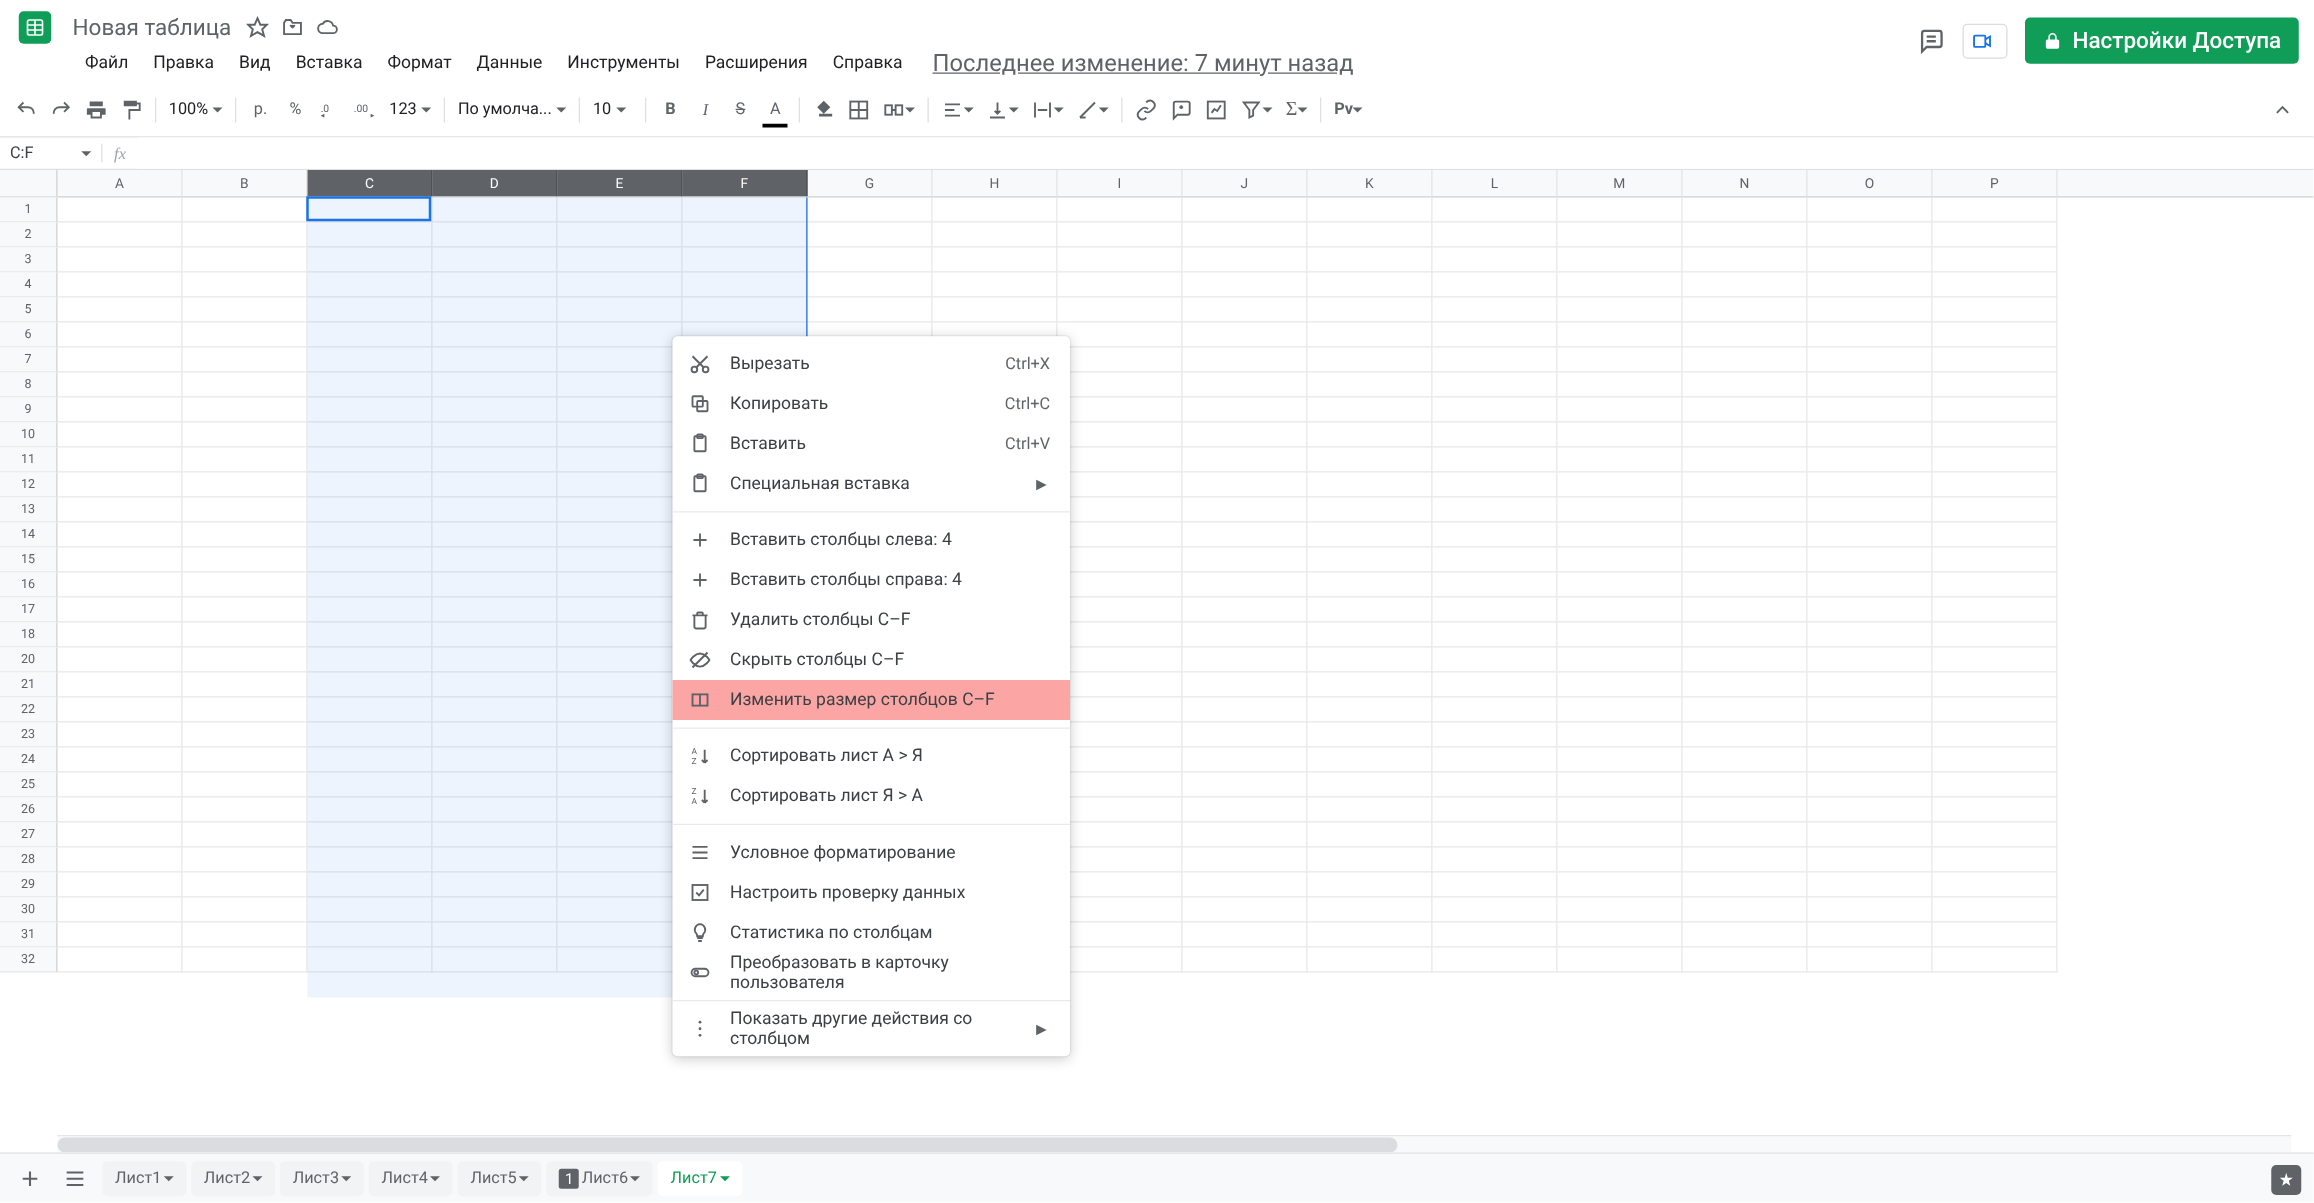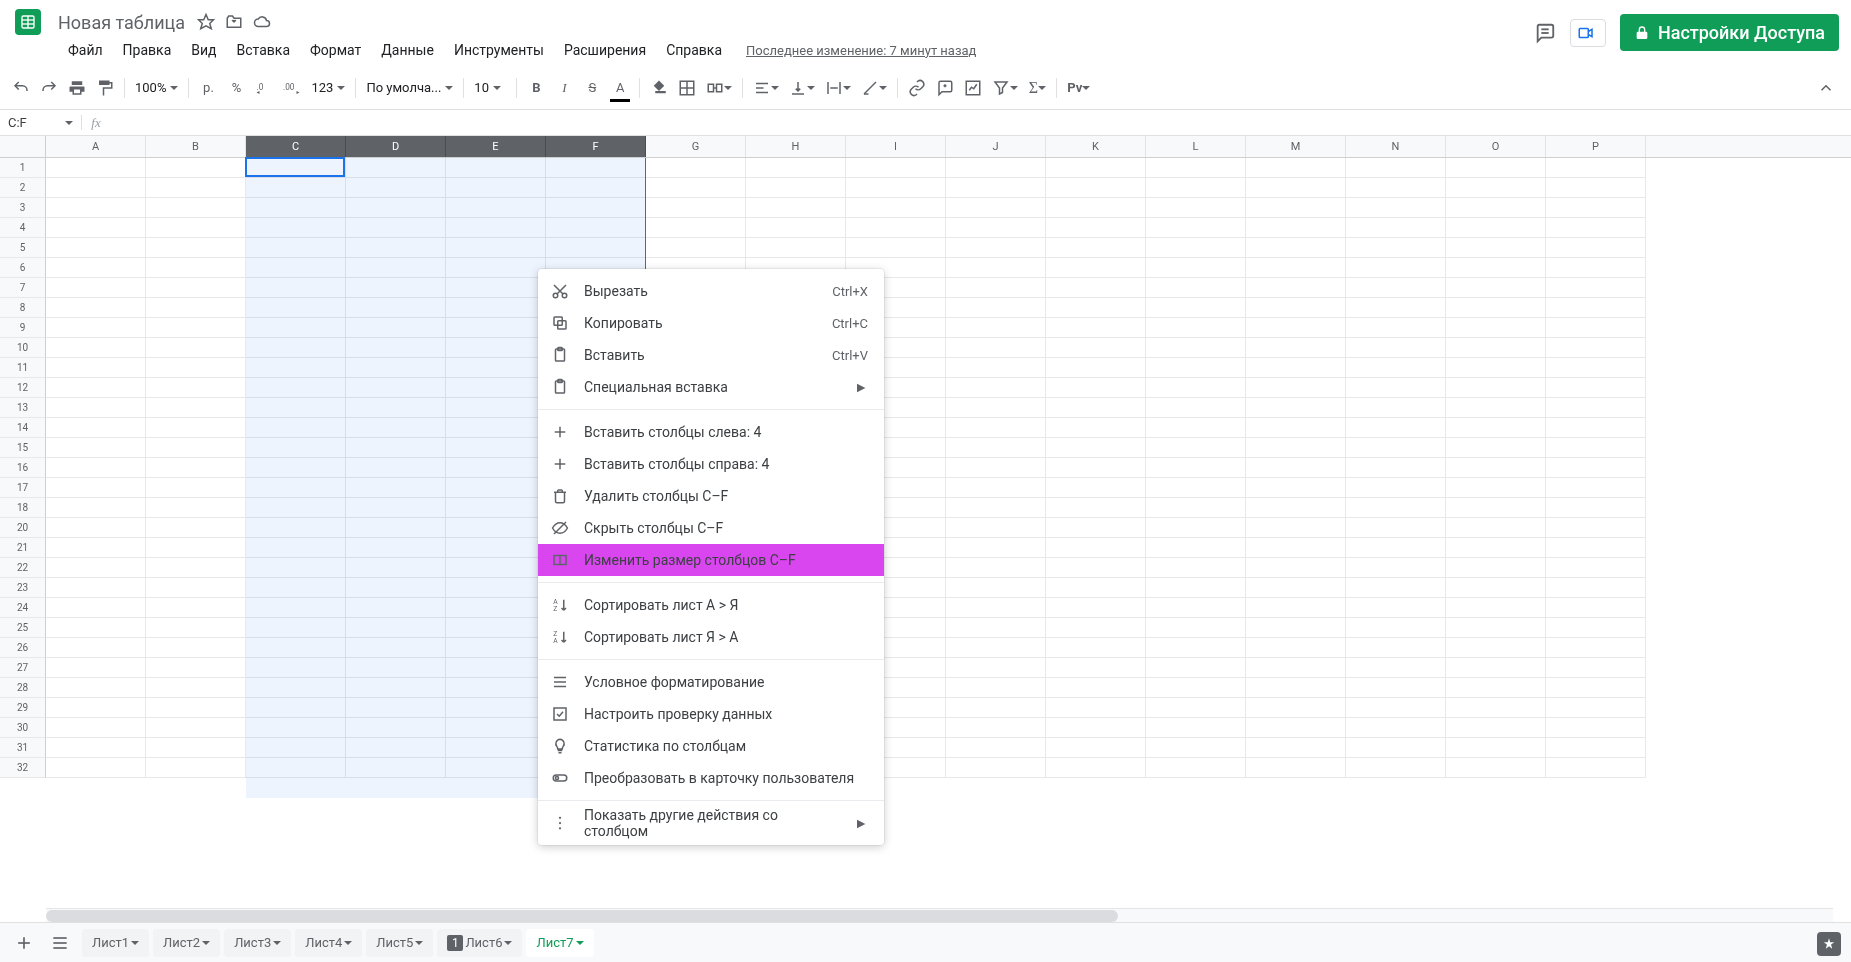--- a/index.html
+++ b/index.html
@@ -14,21 +14,21 @@
   .title-icons svg, .title-icons .ic { width:18px; height:18px; color:#5f6368; }
 
   .right-header { position: absolute; right: 12px; top: 14px; display: flex; align-items: center; gap: 14px; }
   .right-header .hicon { color:#5f6368; cursor:pointer; display:flex; }
   .present-btn { border:1px solid #dadce0; border-radius:4px; padding:4px 6px; display:flex; align-items:center; gap:4px; color:#1a73e8; }
   .share-btn { background:#0f9d58; color:#fff; border-radius:4px; padding:8px 14px; font-size:18px; font-weight:500; display:flex; align-items:center; gap:8px; cursor:pointer;justify-content:center; }
 
   
   .menubar { display:flex; align-items:center; padding: 4px 24px 6px 60px; gap: 4px; height: 30px; }
   .menubar .mitem { padding: 4px 8px; font-size: 14px; color:#202124; cursor:pointer; border-radius:4px; }
-  .last-edit { color:#5f6368; text-decoration: underline; font-size:13px; margin-left: 12px; cursor:pointer; }
+  .last-edit { color:#5f6368; text-decoration: underline; font-size:19px; margin-left: 12px; cursor:pointer; }
 
   
   .toolbar { display:flex; align-items:center; padding: 6px 8px; border-bottom:1px solid #e0e0e0; gap: 2px; height: 44px; }
   .tbtn { display:flex; align-items:center; justify-content:center; min-width:26px; height:26px; padding:0 4px; color:#5f6368; cursor:pointer; border-radius:2px; font-size:13px; }
   .tsep { width:1px; height:20px; background:#e0e0e0; margin: 0 4px; }
   .tsel { font-size:13px; color:#202124; padding: 0 4px; display:flex; align-items:center; gap:4px; }
   .tsel .arrow, .tbtn .arrow { border:4px solid transparent; border-top-color:#5f6368; margin-top:4px; }
   .text-color-btn { position:relative; }
   .text-color-btn .underline-bar { position:absolute; left:3px; right:3px; bottom:-1px; height:3px; background:#000; }
   .collapse-btn { position:absolute; right:12px; }
@@ -50,23 +50,23 @@
   .rows { position:relative; }
   .row { display:flex; height:20px; }
   .rownum { width:46px; border-right:1px solid #cfcfcf; border-bottom:1px solid #e8e8e8; background:#f8f9fa; font-size:10px; color:#5f6368; display:flex; align-items:center; justify-content:center; cursor:pointer; flex-shrink:0; }
   .cell { width:100px; border-right:1px solid #e8e8e8; border-bottom:1px solid #e8e8e8; flex-shrink:0; }
 
   
   .selrange { position:absolute; background:rgba(26,115,232,0.08); border-right:1px solid #1a73e8; pointer-events:none; }
   .active-cell { position:absolute; border:2px solid #1a73e8; pointer-events:none; }
 
   
-  .ctxmenu { position:absolute; background:#fff; border-radius:4px; box-shadow:0 2px 10px rgba(0,0,0,0.2), 0 0 0 1px rgba(0,0,0,0.05); padding:6px 0; width:346px; z-index:100; }
+  .ctxmenu { position:absolute; background:#fff; border-radius:4px; box-shadow:0 2px 10px rgba(0,0,0,0.2), 0 0 0 1px rgba(0,0,0,0.05); padding:6px 0; width:318px; z-index:100; }
   .ctxitem { display:flex; align-items:center; height:32px; padding: 0 16px 0 12px; cursor:pointer; font-size:14px; color:#3c4043; gap:14px; }
-  .ctxitem.highlight { background:#d946ef; }
+  .ctxitem.highlight { background:#fca5a5; }
   .ctxitem .cicon { width:20px; height:20px; display:flex; align-items:center; justify-content:center; color:#5f6368; flex-shrink:0; }
   .ctxitem .clabel { flex:1; }
   .ctxitem .cshort { color:#5f6368; font-size:13px; }
   .ctxitem .csub { color:#5f6368; }
   .ctxsep { height:1px; background:#e8eaed; margin:6px 0; }
 
   
   .hscroll { position:absolute; left:46px; right:18px; bottom:0; height:14px; background:#f8f9fa; border-top:1px solid #e5e5e5; }
   .hscroll .thumb { position:absolute; left:0; height:12px; top:1px; background:#dadce0; border-radius:6px; }
 

